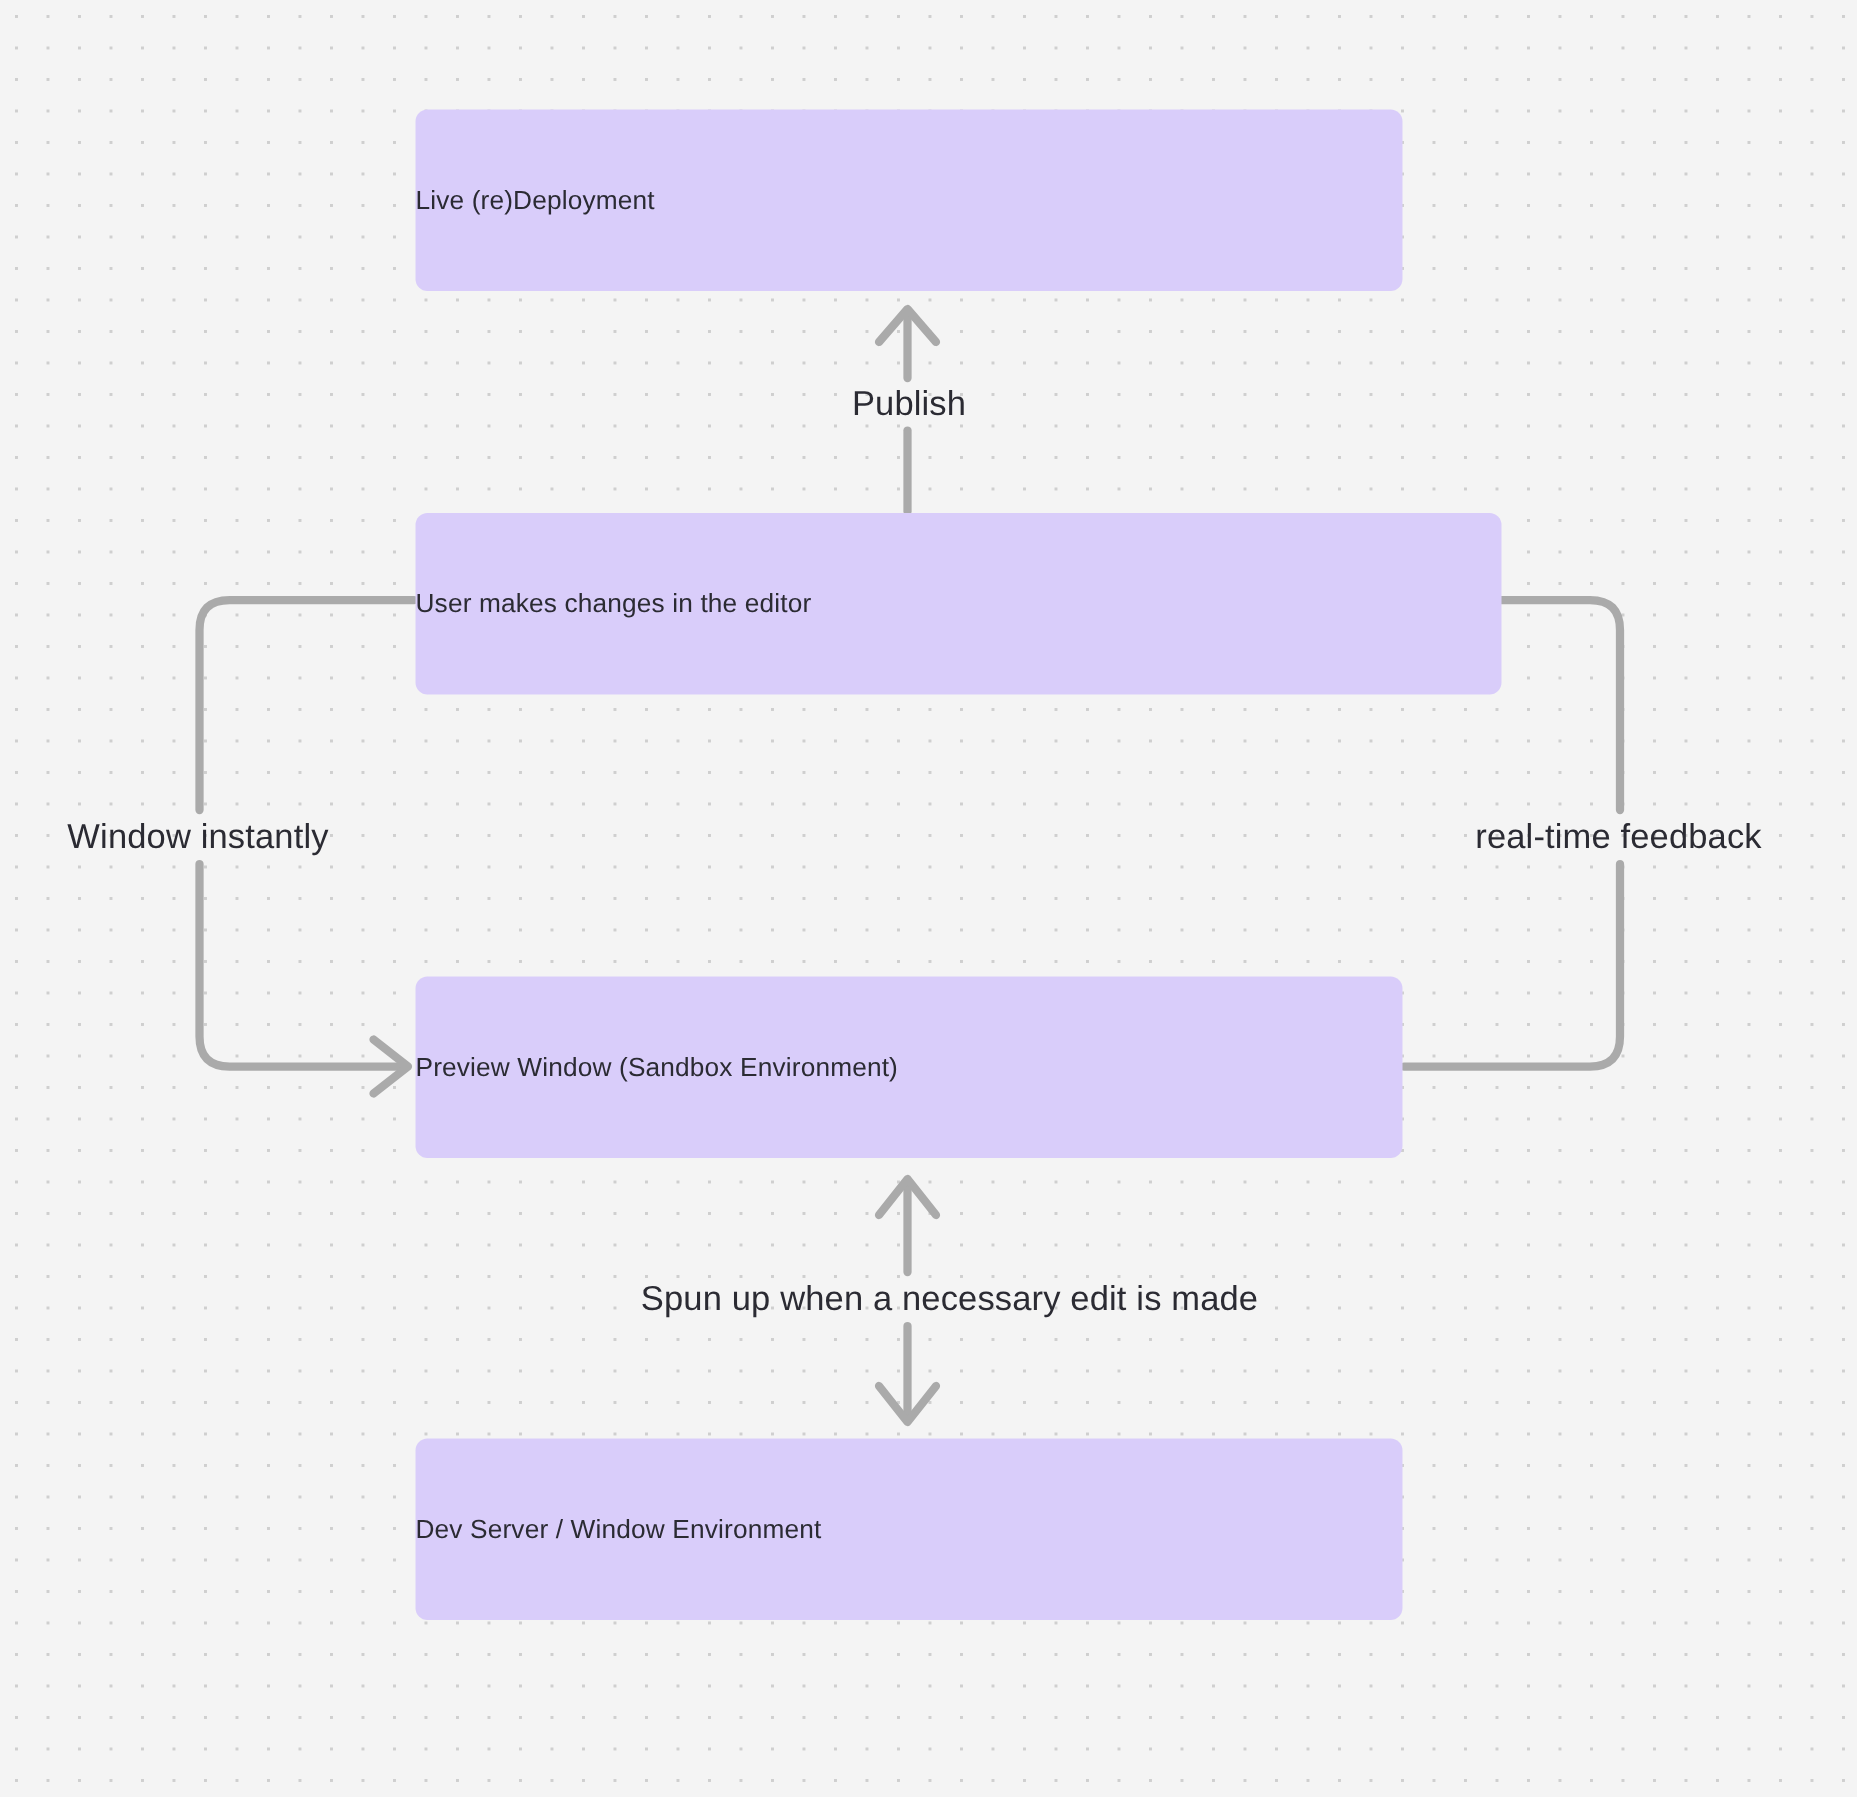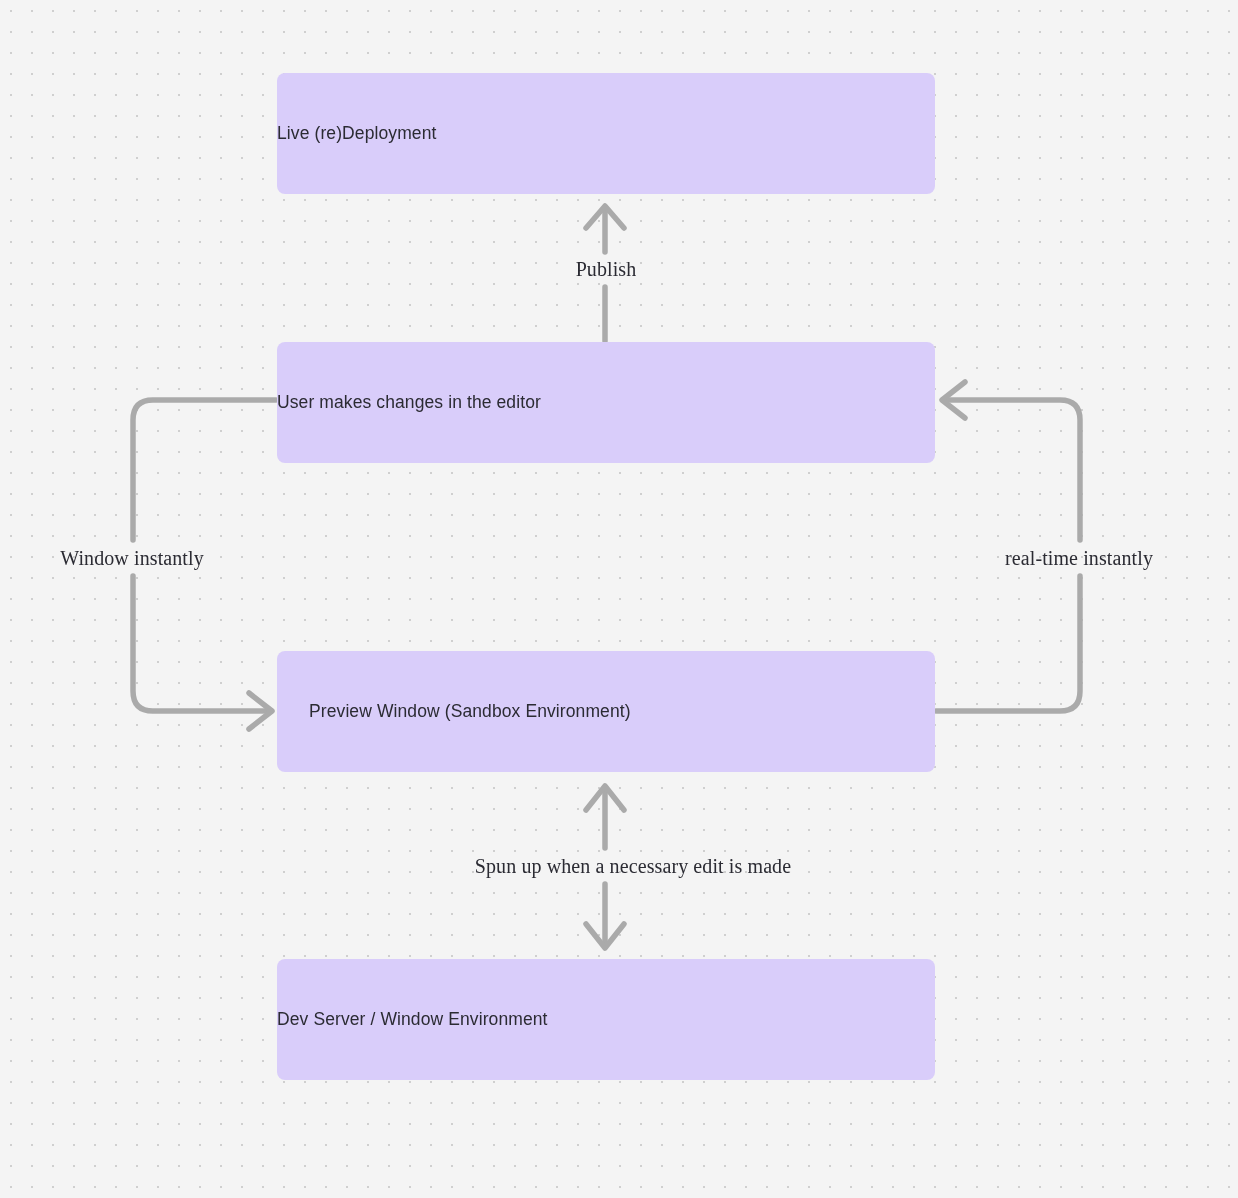--- a/index.html
+++ b/index.html
@@ -44,34 +44,34 @@
     font-size: 17.5px;
     color: #2b2b33;
     font-family: "Liberation Sans", sans-serif;
     letter-spacing: 0.1px;
     line-height: 1.3;
     text-align: center;
     white-space: nowrap;
   }
   .edge-label {
     position: absolute;
-    font-size: 20px;
+    font-size: 23px;
     color: #2b2b33;
-    font-family: Liberation Serif, serif;
+    font-family: Liberation Sans, sans-serif;
     letter-spacing: 0.1px;
     white-space: nowrap;
     background-color: transparent;
     line-height: 1;
   }
   .edge-label.centered {
     transform: translate(-50%, -50%);
   }
   #node-live      { left: 277px; top: 73px;  width: 658px; height: 121px; }
-  #node-editor    { left: 277px; top: 342px; width: 658px; height: 121px; }
-  #node-preview   { left: 277px; top: 651px; width: 658px; height: 121px; padding-left: 32px; }
+  #node-editor    { left: 277px; top: 342px; width: 724px; height: 121px; }
+  #node-preview   { left: 277px; top: 651px; width: 658px; height: 121px; }
   #node-devserver { left: 277px; top: 959px; width: 658px; height: 121px; }
 
   #label-publish        { left: 606px; top: 269px; }
   #label-updates        { left: 132px; top: 558px; }
   #label-realtime       { left: 1079px; top: 558px; }
   #label-spunup         { left: 605px; top: 866px; margin-left: 28px; }
 </style>
 </head>
 <body>
 
@@ -123,17 +123,17 @@
   </div>
 
   <div class="node" id="node-devserver">
     <span class="node-label">Dev Server / Window Environment</span>
   </div>
 
   <div class="edge-label centered" id="label-publish">Publish</div>
 
   <div class="edge-label centered" id="label-updates">Window instantly</div>
 
-  <div class="edge-label centered" id="label-realtime">real-time instantly</div>
+  <div class="edge-label centered" id="label-realtime">real-time feedback</div>
 
   <div class="edge-label centered" id="label-spunup">Spun up when a necessary edit is made</div>
 
 </div>
 
 </body></html>

